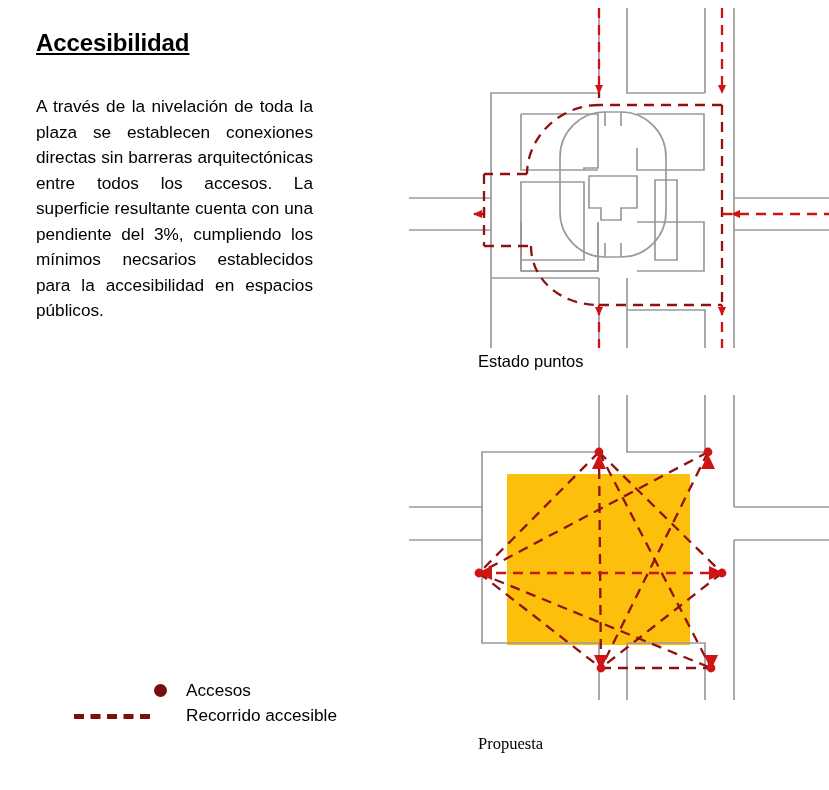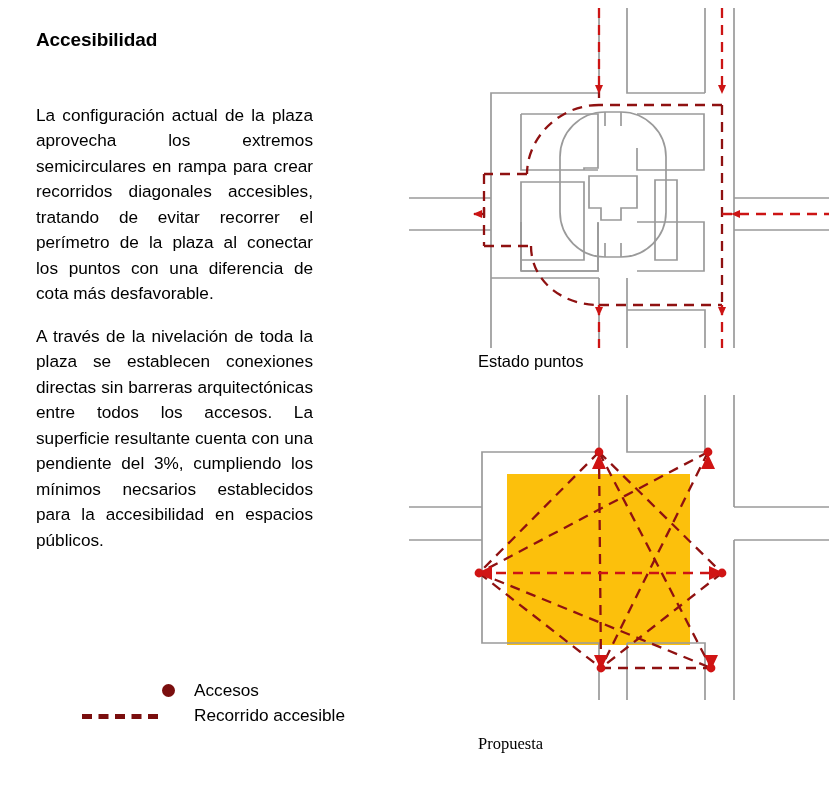--- a/index.html
+++ b/index.html
@@ -24,42 +24,43 @@
   }
 
   
   #left-col {
     position: absolute;
     left: 36px;
     top: 30px;
     width: 290px;
   }
   #page-title {
-    font-size: 19px;
+    font-size: 24px;
     font-weight: bold;
     letter-spacing: -0.1px;
-    margin: 0 0 52px 0;
+    margin: 0 0 38px 0;
     line-height: 1.1;
+    text-decoration: underline;
   }
   .body-par {
     font-size: 17.2px;
     line-height: 25.5px;
     text-align: justify;
     margin: 0;
     width: 277px;
     hyphens: manual;
   }
   #par-2 {
     margin-top: 17px;
   }
 
   
   #legend {
     position: absolute;
-    left: 48px;
+    left: 40px;
     top: 678px;
     width: 300px;
     font-size: 17.2px;
     line-height: 25px;
   }
   .legend-row {
     position: relative;
     height: 25px;
   }
   #legend-row-accesos { margin-left: 0; }
@@ -133,21 +134,20 @@
   .plaza-fill { fill: #fcc00c; }
   .access-dot { fill: #d01414; }
 </style>
 </head>
 <body>
 
 <div id="page">
 
   <div id="left-col">
     <h1 id="page-title">Accesibilidad</h1>
-    <p class="body-par" id="par-1">La configuración actual de la plaza aprovecha los extremos semicirculares en rampa para crear recorridos diagonales accesibles, tratando de evitar recorrer el perímetro de la plaza al conectar los puntos con una diferencia de cota más desfavorable.</p>
     <p class="body-par" id="par-2">A través de la nivelación de toda la plaza se establecen conexiones directas sin barreras arquitectónicas entre todos los accesos. La superficie resultante  cuenta con una pendiente del 3%, cumpliendo los mínimos necsarios establecidos para la accesibilidad en espacios públicos.</p>
   </div>
 
   <div id="legend">
     <div class="legend-row" id="legend-row-accesos">
       <span id="legend-dot"></span>
       <span class="legend-label">Accesos</span>
     </div>
     <div class="legend-row" id="legend-row-recorrido">
       <span id="legend-dash"></span>

